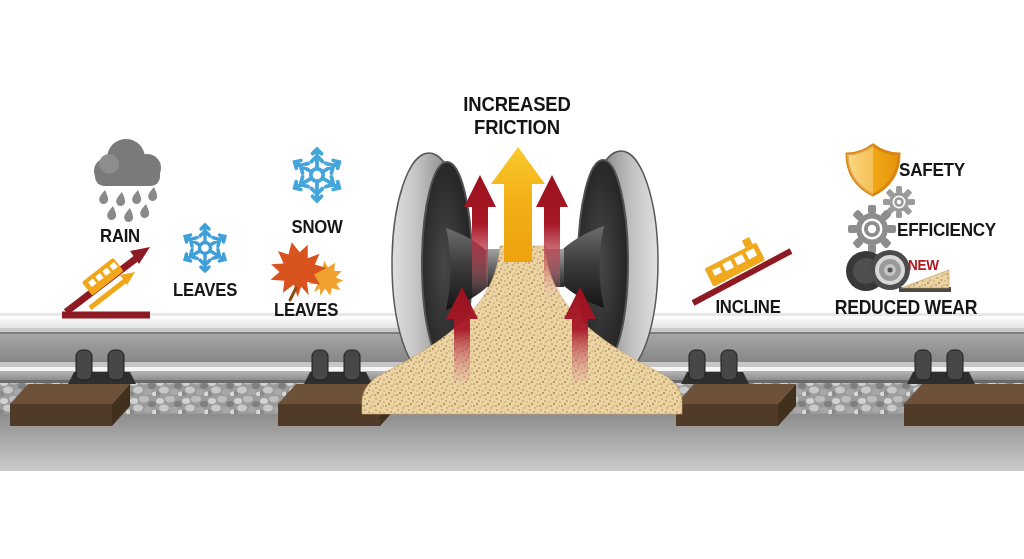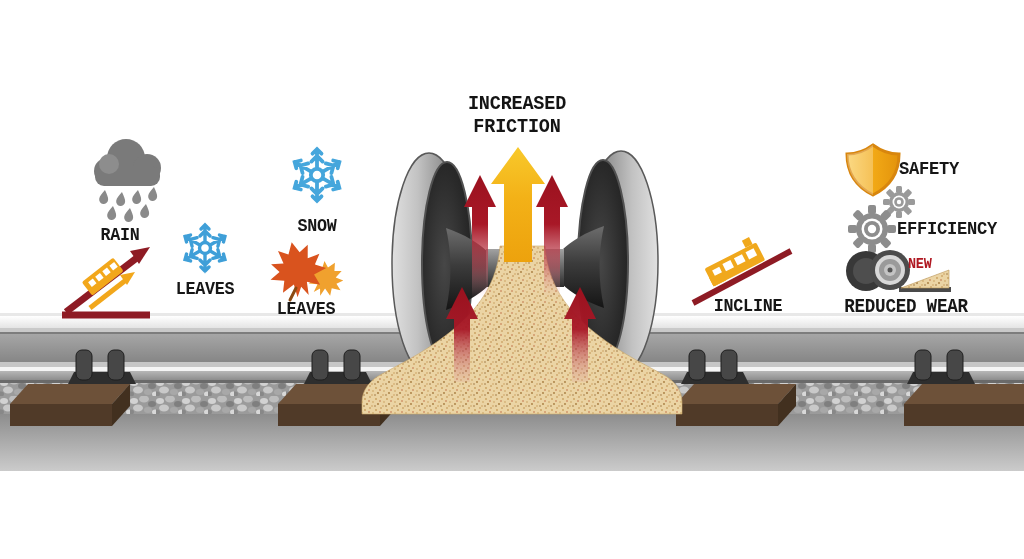--- a/index.html
+++ b/index.html
@@ -1,17 +1,17 @@
 <!DOCTYPE html>
 <html><head>
 <meta charset="utf-8">
 <style>
   html,body{margin:0;padding:0;background:#fff;}
   .stage{position:relative;width:1024px;height:559px;background:#ffffff;overflow:hidden;
-         font-family:Liberation Mono, monospace;}
+         font-family:Liberation Sans, sans-serif;}
   .scene{position:absolute;left:0;top:0;}
   .lbl{position:absolute;font-weight:bold;color:#161616;white-space:nowrap;
        letter-spacing:-.3px;line-height:1;}
   .lbl.c{transform:translateX(-50%) scaleX(.88);transform-origin:center top;}
   .lbl.l{transform:scaleX(.9);transform-origin:left top;}
   .lbl.new{color:#b01822;}
   .title{position:absolute;transform:translateX(-50%) scaleX(.88);transform-origin:center top;
          font-weight:bold;font-size:21px;line-height:23px;text-align:center;color:#141414;
          letter-spacing:-.2px;}
   .title span{display:block;}

